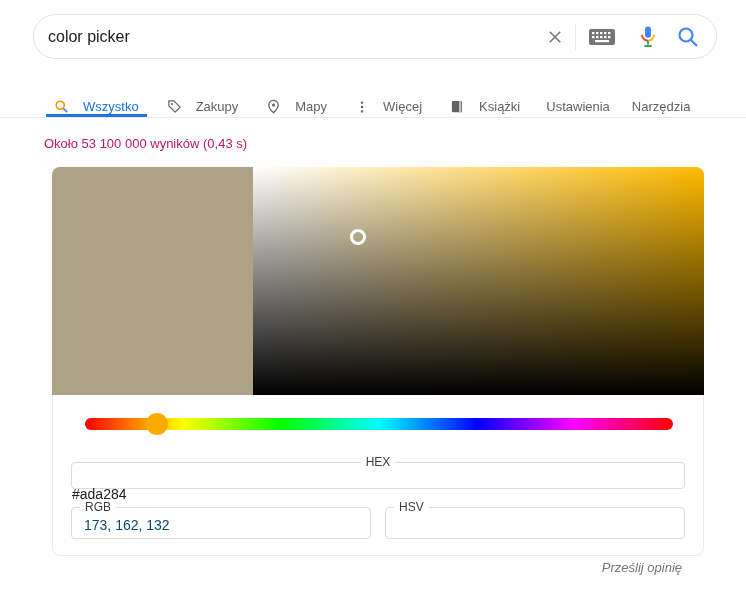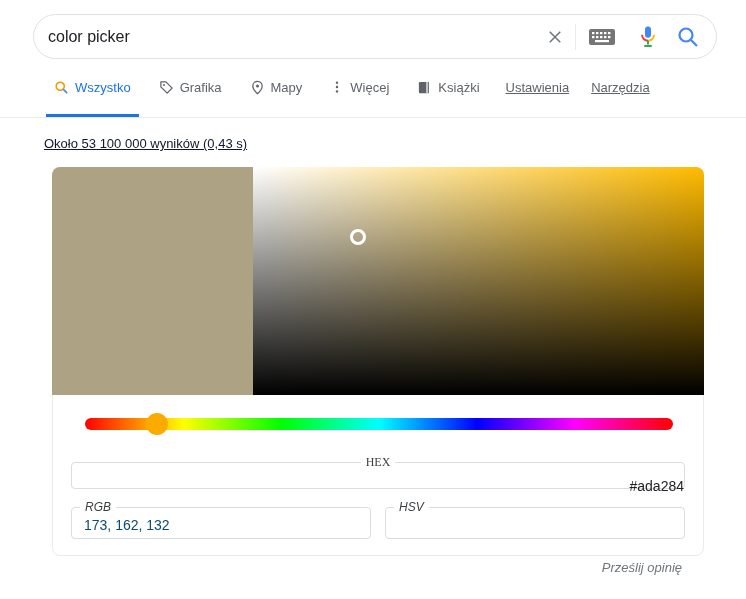--- a/index.html
+++ b/index.html
@@ -16,54 +16,54 @@
   .clear-x { width:40px; }
   .vdiv { width:1px; height:26px; background:#e8eaed; }
   .kb { width:52px; }
   .mic { width:40px; }
   .mag { width:48px; padding-right:8px; }
 
   
   .tabbar { position:absolute; left:0; top:80px; width:746px; height:38px;
             border-bottom:1px solid #ebebeb; display:flex; align-items:stretch;
             padding-left:46px; }
-  .tab { display:flex; align-items:flex-start; gap:6px; font-size:13px; color:#5f6368;
+  .tab { display:flex; align-items:flex-end; gap:14px; font-size:13px; color:#5f6368;
          padding:0 8px; cursor:pointer; border-bottom:3px solid transparent;
          margin-right:12px; white-space:nowrap; }
   .tab.sel { color:#1a73e8; border-bottom-color:#1a73e8; font-weight:400; }
   .tab .ti { display:flex; align-items:center; }
-  .tab.plain { padding:0 6px; margin-right:10px;text-decoration:underline; }
-
-  
-  .stats { position:absolute; left:44px; top:136px; font-size:13px; color:#0f172a;text-decoration:underline; }
+  .tab.plain { padding:0 6px; margin-right:10px; }
+
+  
+  .stats { position:absolute; left:44px; top:136px; font-size:13px; color:#be185d; }
 
   
   .card { position:absolute; left:52px; top:167px; width:652px; height:389px;
           border:1px solid #e8eaed; border-radius:8px; background:#fff; }
   .svmap { position:absolute; left:-1px; top:-1px; width:652px; height:228px;
            border-radius:8px 8px 0 0; overflow:hidden; display:flex; cursor:crosshair; }
   .swatch { width:201px; height:100%; }
   .svgrad { position:relative; flex:1; height:100%; }
   .cursor-ring { position:absolute; width:16px; height:16px; border:3px solid #fff;
                  border-radius:50%; cursor:pointer; }
 
   .hue-track { position:absolute; left:32px; top:250px; width:588px; height:12px;
                border-radius:6px; cursor:pointer;
                background:linear-gradient(to right,#f00 0%,#ff0 16.7%,#0f0 33.3%,#0ff 50%,#00f 66.7%,#f0f 83.3%,#f00 100%); }
   .hue-handle { position:absolute; top:-5px; width:22px; height:22px; border-radius:50%;
                 cursor:grab; }
 
   fieldset { border:1px solid #dadce0; border-radius:4px; background:#fff; }
   legend { font-size:12px; color:#3c4043; padding:0 5px; line-height:1; }
   .hexfs { position:absolute; left:18px; top:288px; width:614px; height:33px; }
-  .hexfs legend { margin:10px auto;font-family:Liberation Serif, serif; }
-  .hexfs .val { text-align:right; font-size:14px; color:#202124; line-height:16px; cursor:text; }
+  .hexfs legend { margin:18px auto; }
+  .hexfs .val { text-align:left; font-size:14px; color:#202124; line-height:16px; cursor:text; }
   .smallrow { position:absolute; left:18px; top:333px; width:614px; display:flex; gap:14px; }
   .smallrow fieldset { flex:1; height:38px; }
-  .smallrow legend { margin-left:8px;font-style:italic; }
+  .smallrow legend { margin-left:8px; }
   .smallrow .val { font-size:14px; color:#0c4a6e; padding:4px 0 0 12px; white-space:nowrap; cursor:text; }
 
   .feedback { position:absolute; top:560px; right:64px; font-size:13px; font-style:italic;
               color:#70757a; cursor:pointer; }
 </style>
 </head>
 <body>
 
 <div class="page">
 
@@ -120,21 +120,21 @@
       </span>
       <span>Wszystko</span>
     </div>
     <div class="tab">
       <span class="ti">
         <svg width="15" height="15" viewBox="0 0 24 24">
             <path d="M3 3 h8 l10 10 -8 8 L3 11 Z" stroke="#5f6368" stroke-width="2" fill="none" stroke-linejoin="round"></path>
             <circle cx="8" cy="8" r="1.6" fill="#5f6368"></circle>
           </svg>
       </span>
-      <span>Grafika</span>
+      <span>Zakupy</span>
     </div>
     <div class="tab">
       <span class="ti">
         <svg width="15" height="15" viewBox="0 0 24 24">
             <path d="M12 2 a7.5 7.5 0 0 1 7.5 7.5 c0 5.5 -7.5 12.5 -7.5 12.5 s-7.5 -7 -7.5 -12.5 A7.5 7.5 0 0 1 12 2 Z" stroke="#5f6368" stroke-width="2" fill="none"></path>
             <circle cx="12" cy="9.5" r="2.4" fill="#5f6368"></circle>
           </svg>
       </span>
       <span>Mapy</span>
     </div>

